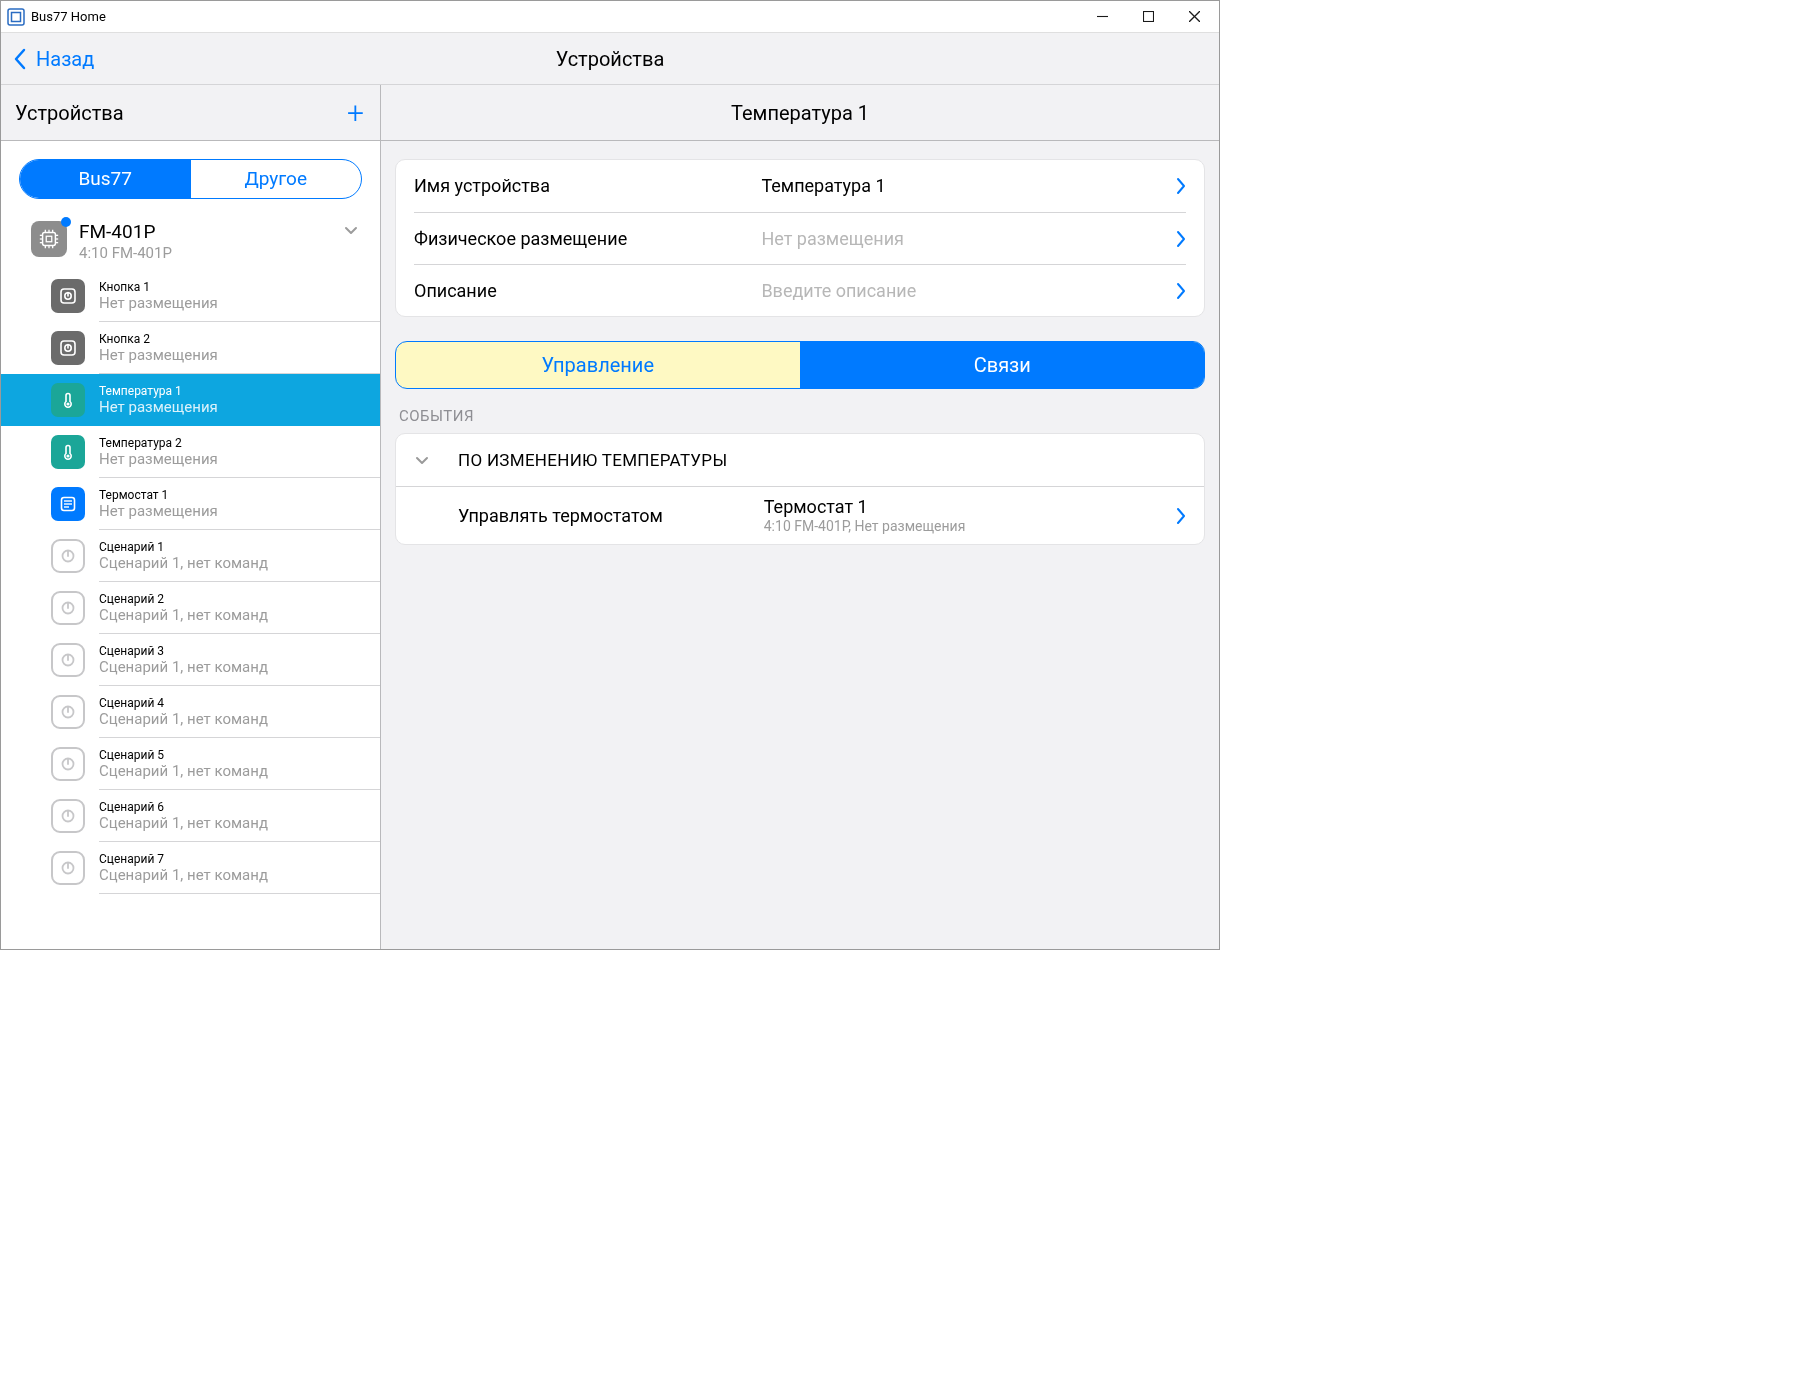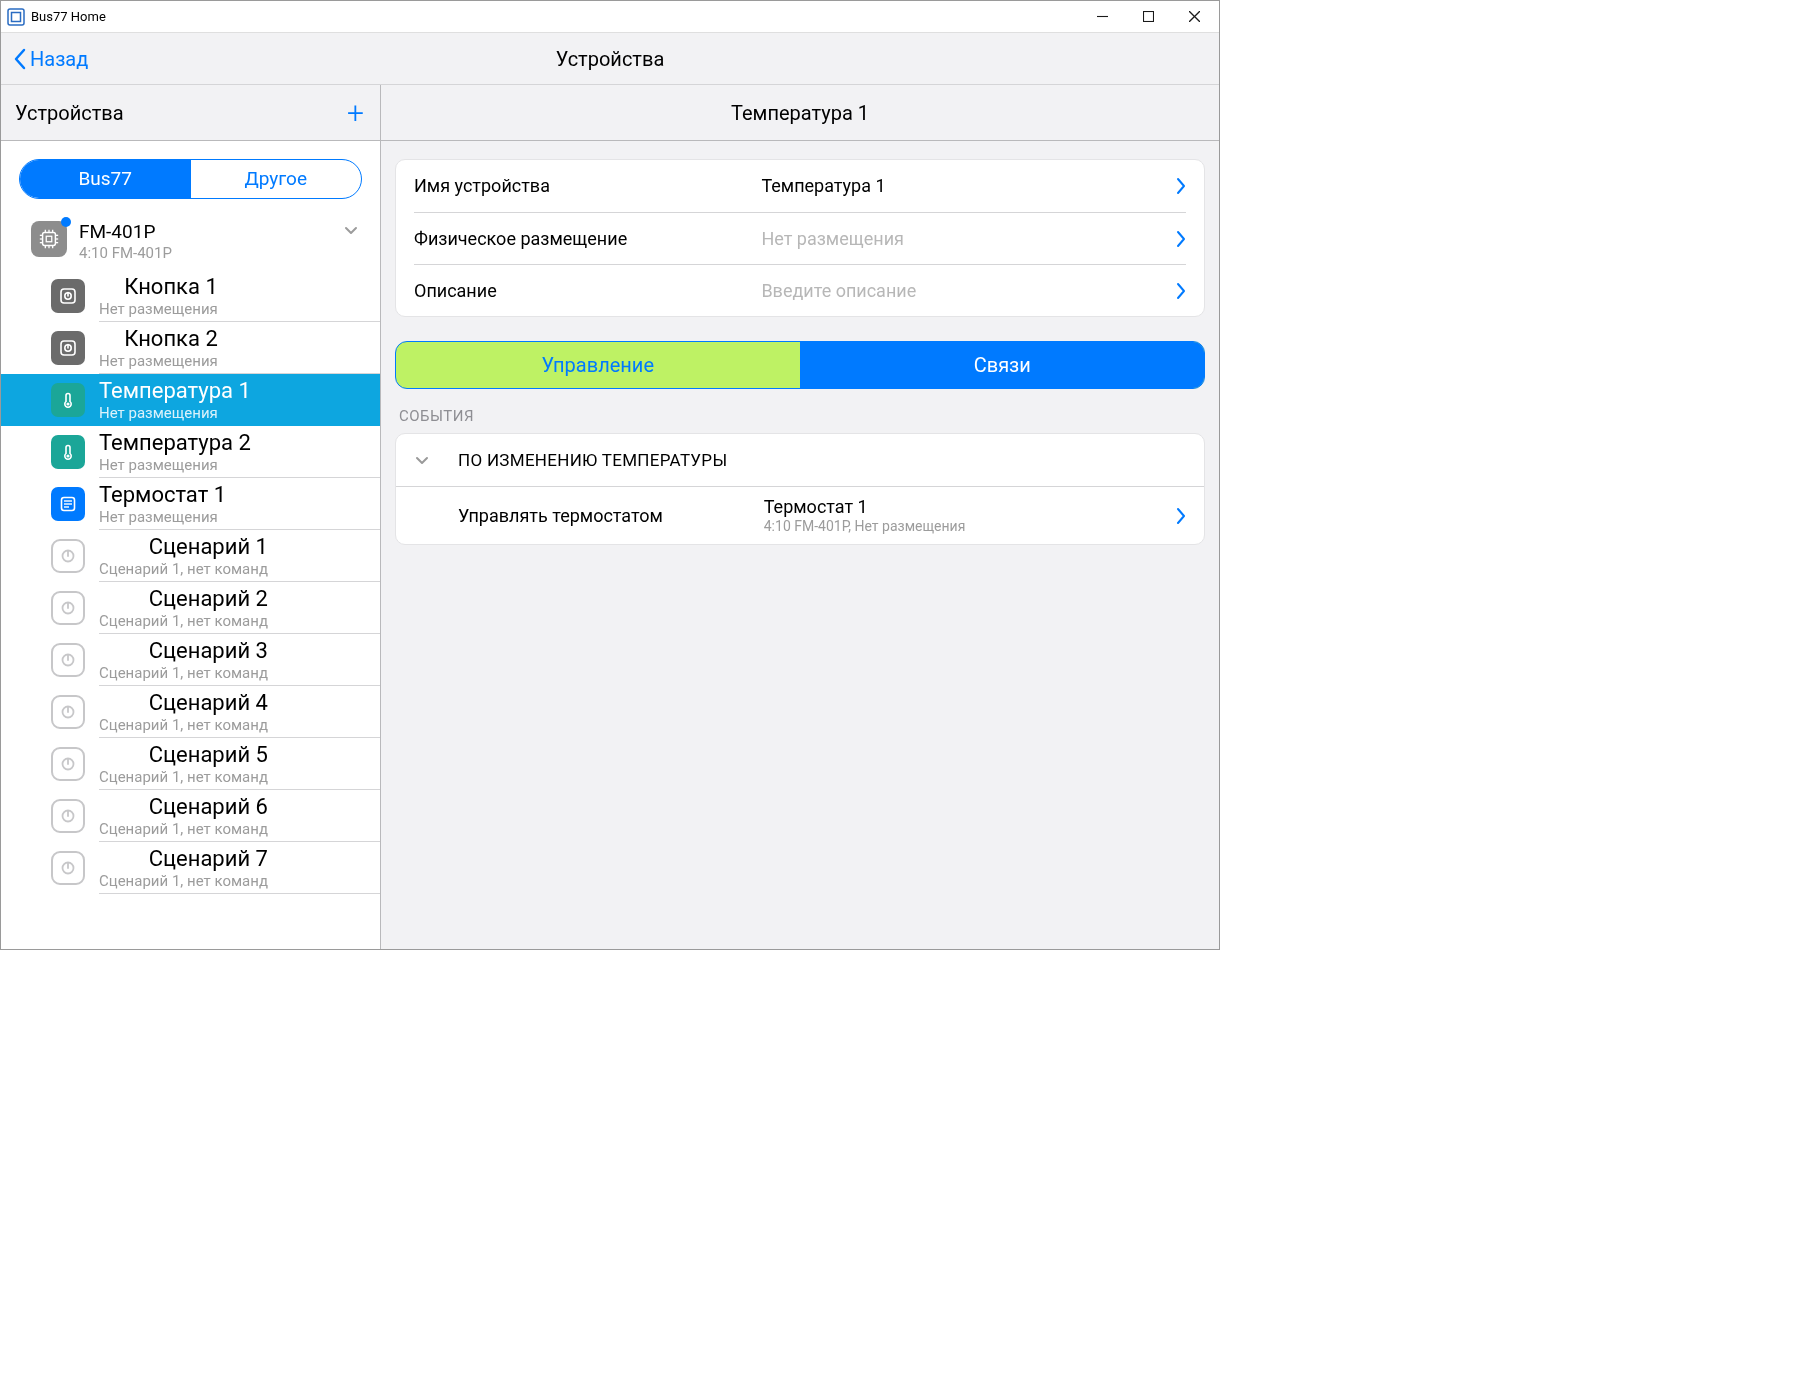--- a/index.html
+++ b/index.html
@@ -44,21 +44,21 @@
   .winbtn svg{width:11px;height:11px;stroke:#1a1a1a;stroke-width:1.1;fill:none;}
   .winbtn.close svg{stroke-width:1.3;}
 
   
   .headerbar{
     height:52px;flex:0 0 52px;display:flex;align-items:center;
     background:var(--panel-bg);border-bottom:1px solid var(--hairline);
     position:relative;
   }
   .backbtn{
-    display:flex;align-items:center;gap:3px;margin-left:12px;
+    display:flex;align-items:center;gap:9px;margin-left:12px;
     color:var(--blue);font-size:20px;cursor:pointer;
   }
   .backbtn svg{width:14px;height:22px;}
   .headerbar .page-title{
     position:absolute;left:0;right:0;text-align:center;
     font-size:20px;color:#000;pointer-events:none;
   }
 
   
   .body{flex:1;display:flex;min-height:0;}
@@ -121,21 +121,21 @@
     width:34px;height:34px;border-radius:7px;background:#6b6b6b;
     display:flex;align-items:center;justify-content:center;margin-right:14px;flex:0 0 34px;
   }
   .dev-icon svg{width:20px;height:20px;}
   .dev-icon.teal{background:var(--teal);}
   .dev-icon.blue{background:var(--blue);}
   .dev-icon.grey{background:#6b6b6b;}
   .dev-icon.outline{background:transparent;border:2px solid var(--chip-border);border-radius:9px;}
   .dev-icon.outline svg circle{stroke:var(--chip-border);fill:none;}
   .dev-icon.outline svg line{stroke:var(--chip-border);}
-  .dev-text .t1{font-size:22px;color:#000;text-align:right;}
+  .dev-text .t1{font-size:12px;color:#000;}
   .dev-text .t2{font-size:15px;color:var(--text-dim);}
   .dev-row::after{
     content:"";position:absolute;left:98px;right:0;bottom:0;height:1px;background:var(--hairline);
   }
   .dev-row.selected::after{display:none;}
 
   
   .main{flex:1;display:flex;flex-direction:column;background:var(--panel-bg);min-width:0;}
   .main-strip{
     height:56px;flex:0 0 56px;background:var(--panel-bg);
@@ -156,21 +156,21 @@
   .card .row+.row{border-top:1px solid var(--hairline);}
   .row .key{font-size:18px;color:#000;width:45%;flex:0 0 45%;}
   .row .val{font-size:18px;color:#000;flex:1;}
   .row .val.placeholder{color:var(--text-placeholder);}
   .row .chev{color:var(--blue);margin-left:8px;}
   .row .chev svg{width:10px;height:18px;}
 
   
   .bigseg{
     display:flex;border:1.5px solid var(--blue);border-radius:12px;height:48px;
-    overflow:hidden;margin:24px 0 0;background:#bef264;
+    overflow:hidden;margin:24px 0 0;background:#fef9c3;
   }
   .bigseg .bs-item{
     flex:1;display:flex;align-items:center;justify-content:center;
     font-size:20px;color:var(--blue);cursor:pointer;
   }
   .bigseg .bs-item+.bs-item{border-left:1px solid rgba(0,122,255,0.4);}
   .bigseg .bs-item.active{background:var(--blue);color:#fff;}
 
   .section-label{
     color:#8e8e93;font-size:15px;letter-spacing:0.5px;margin:18px 4px 8px;

